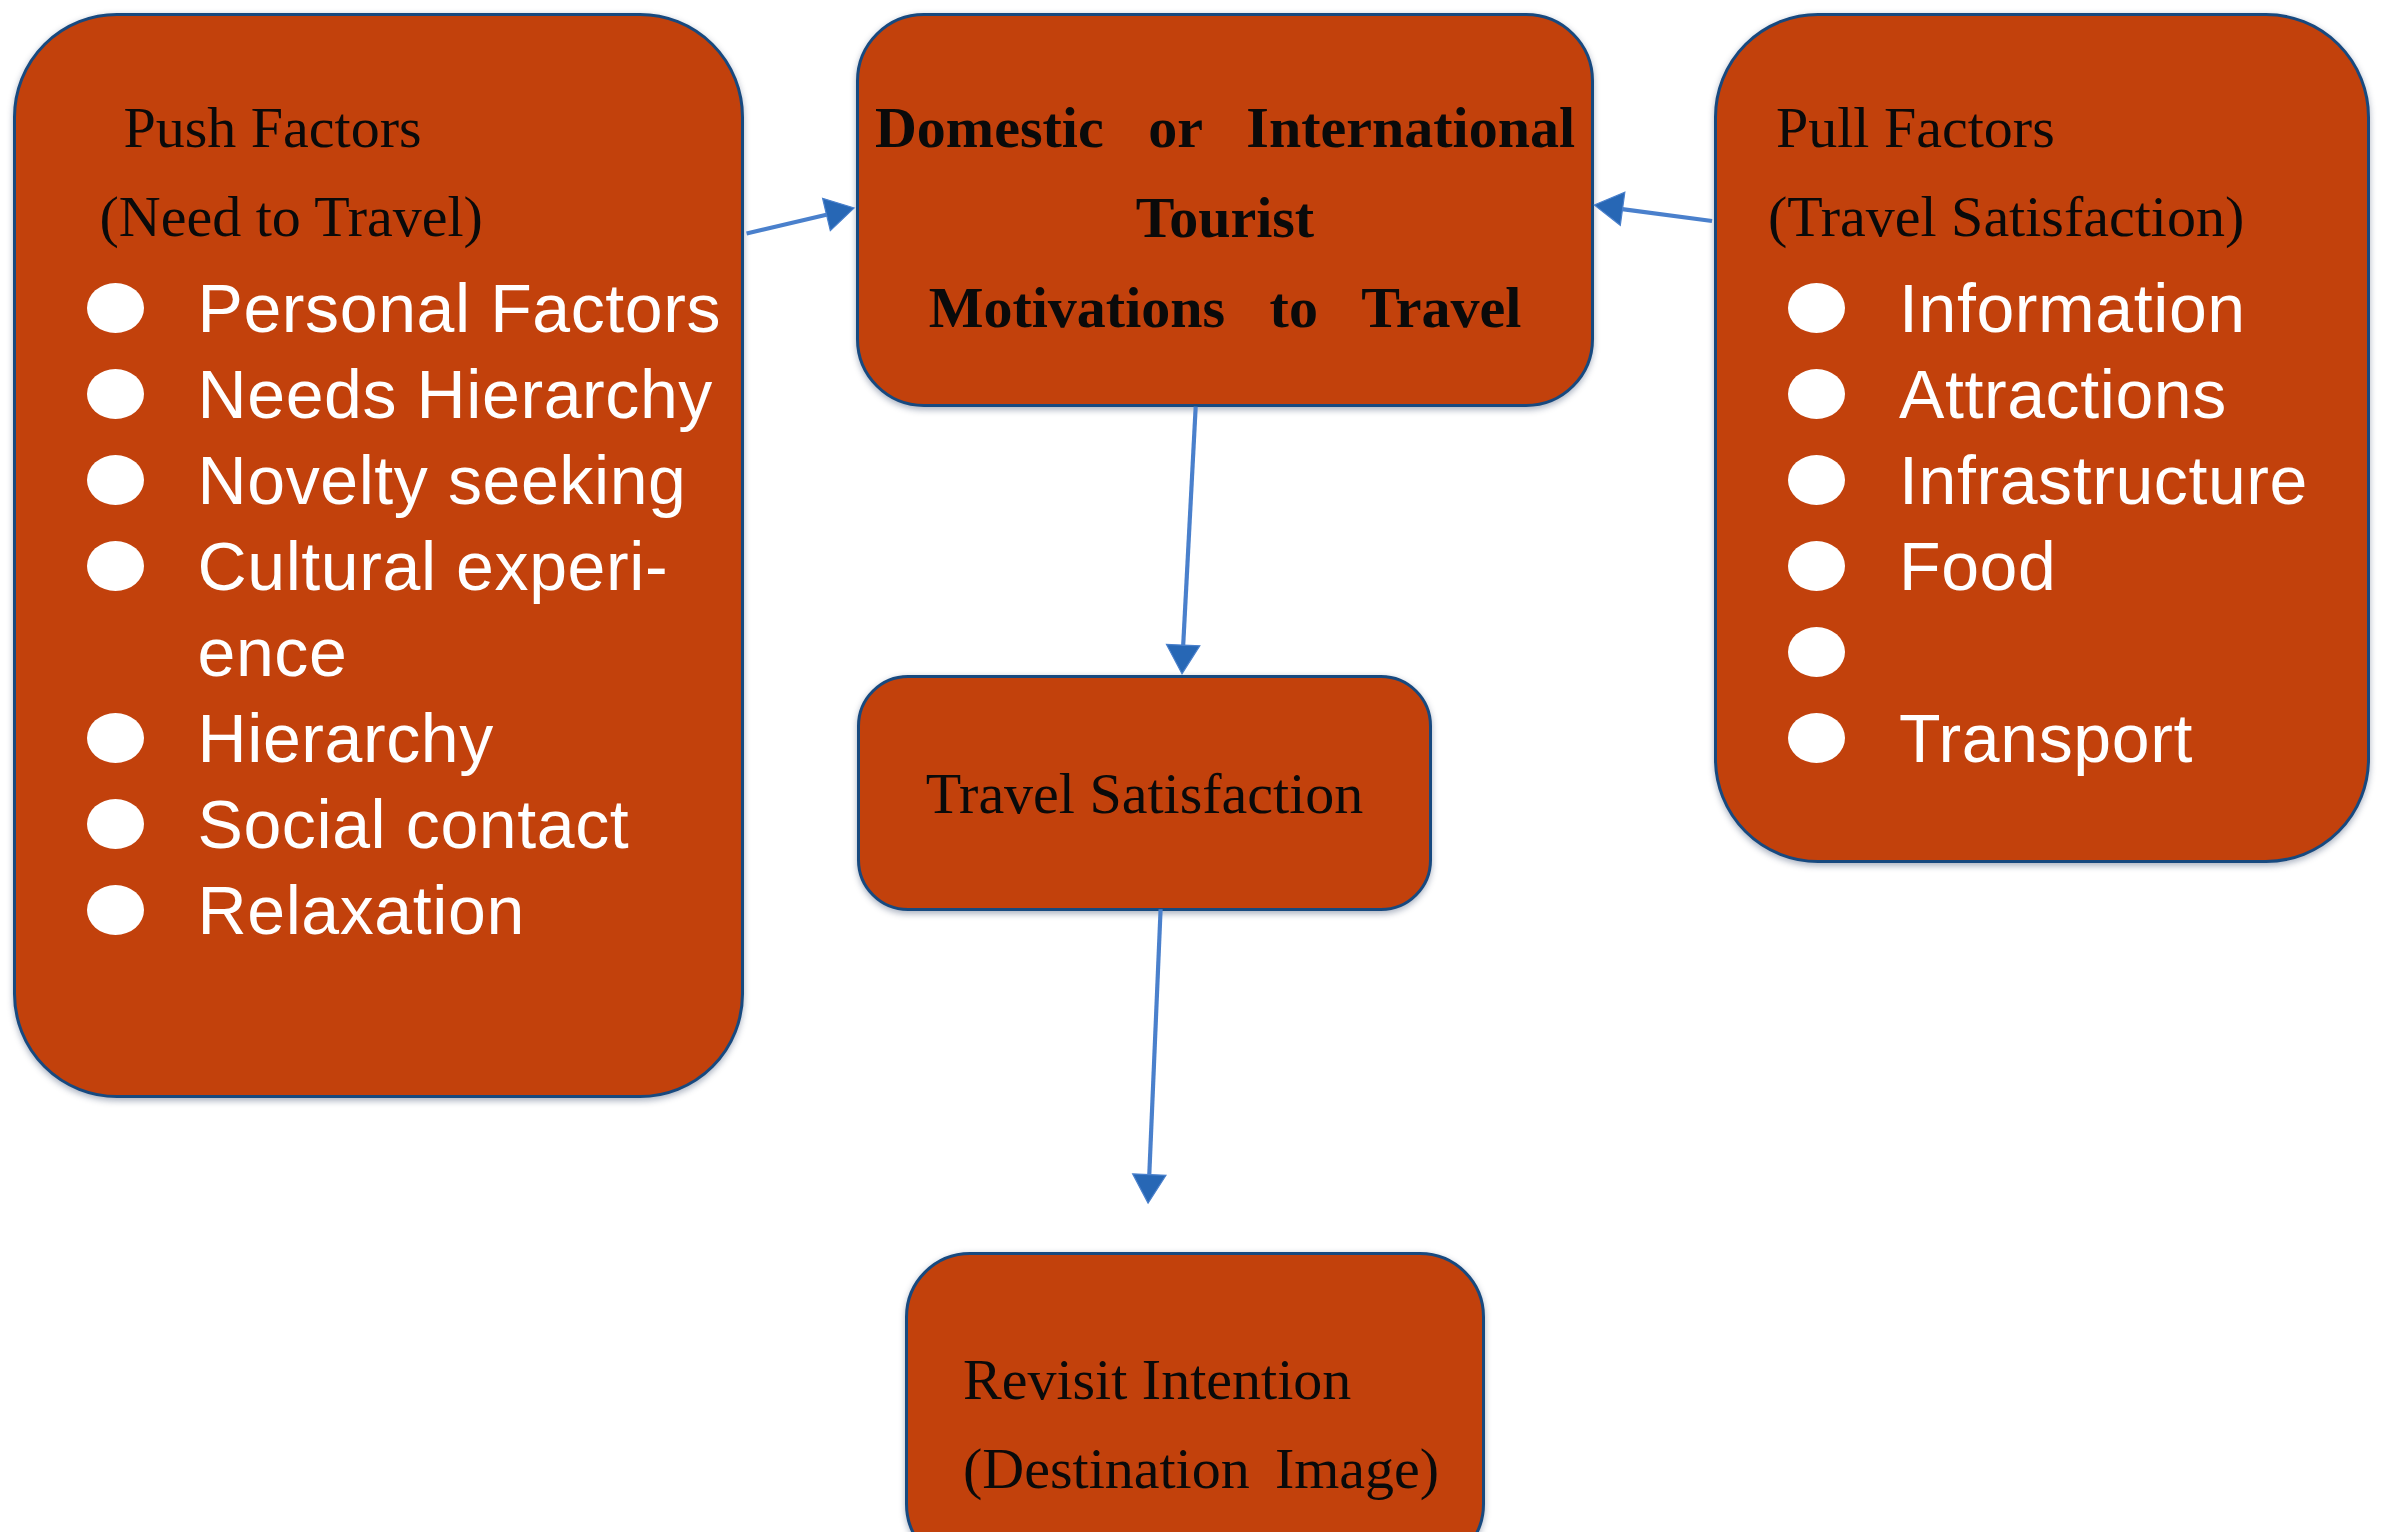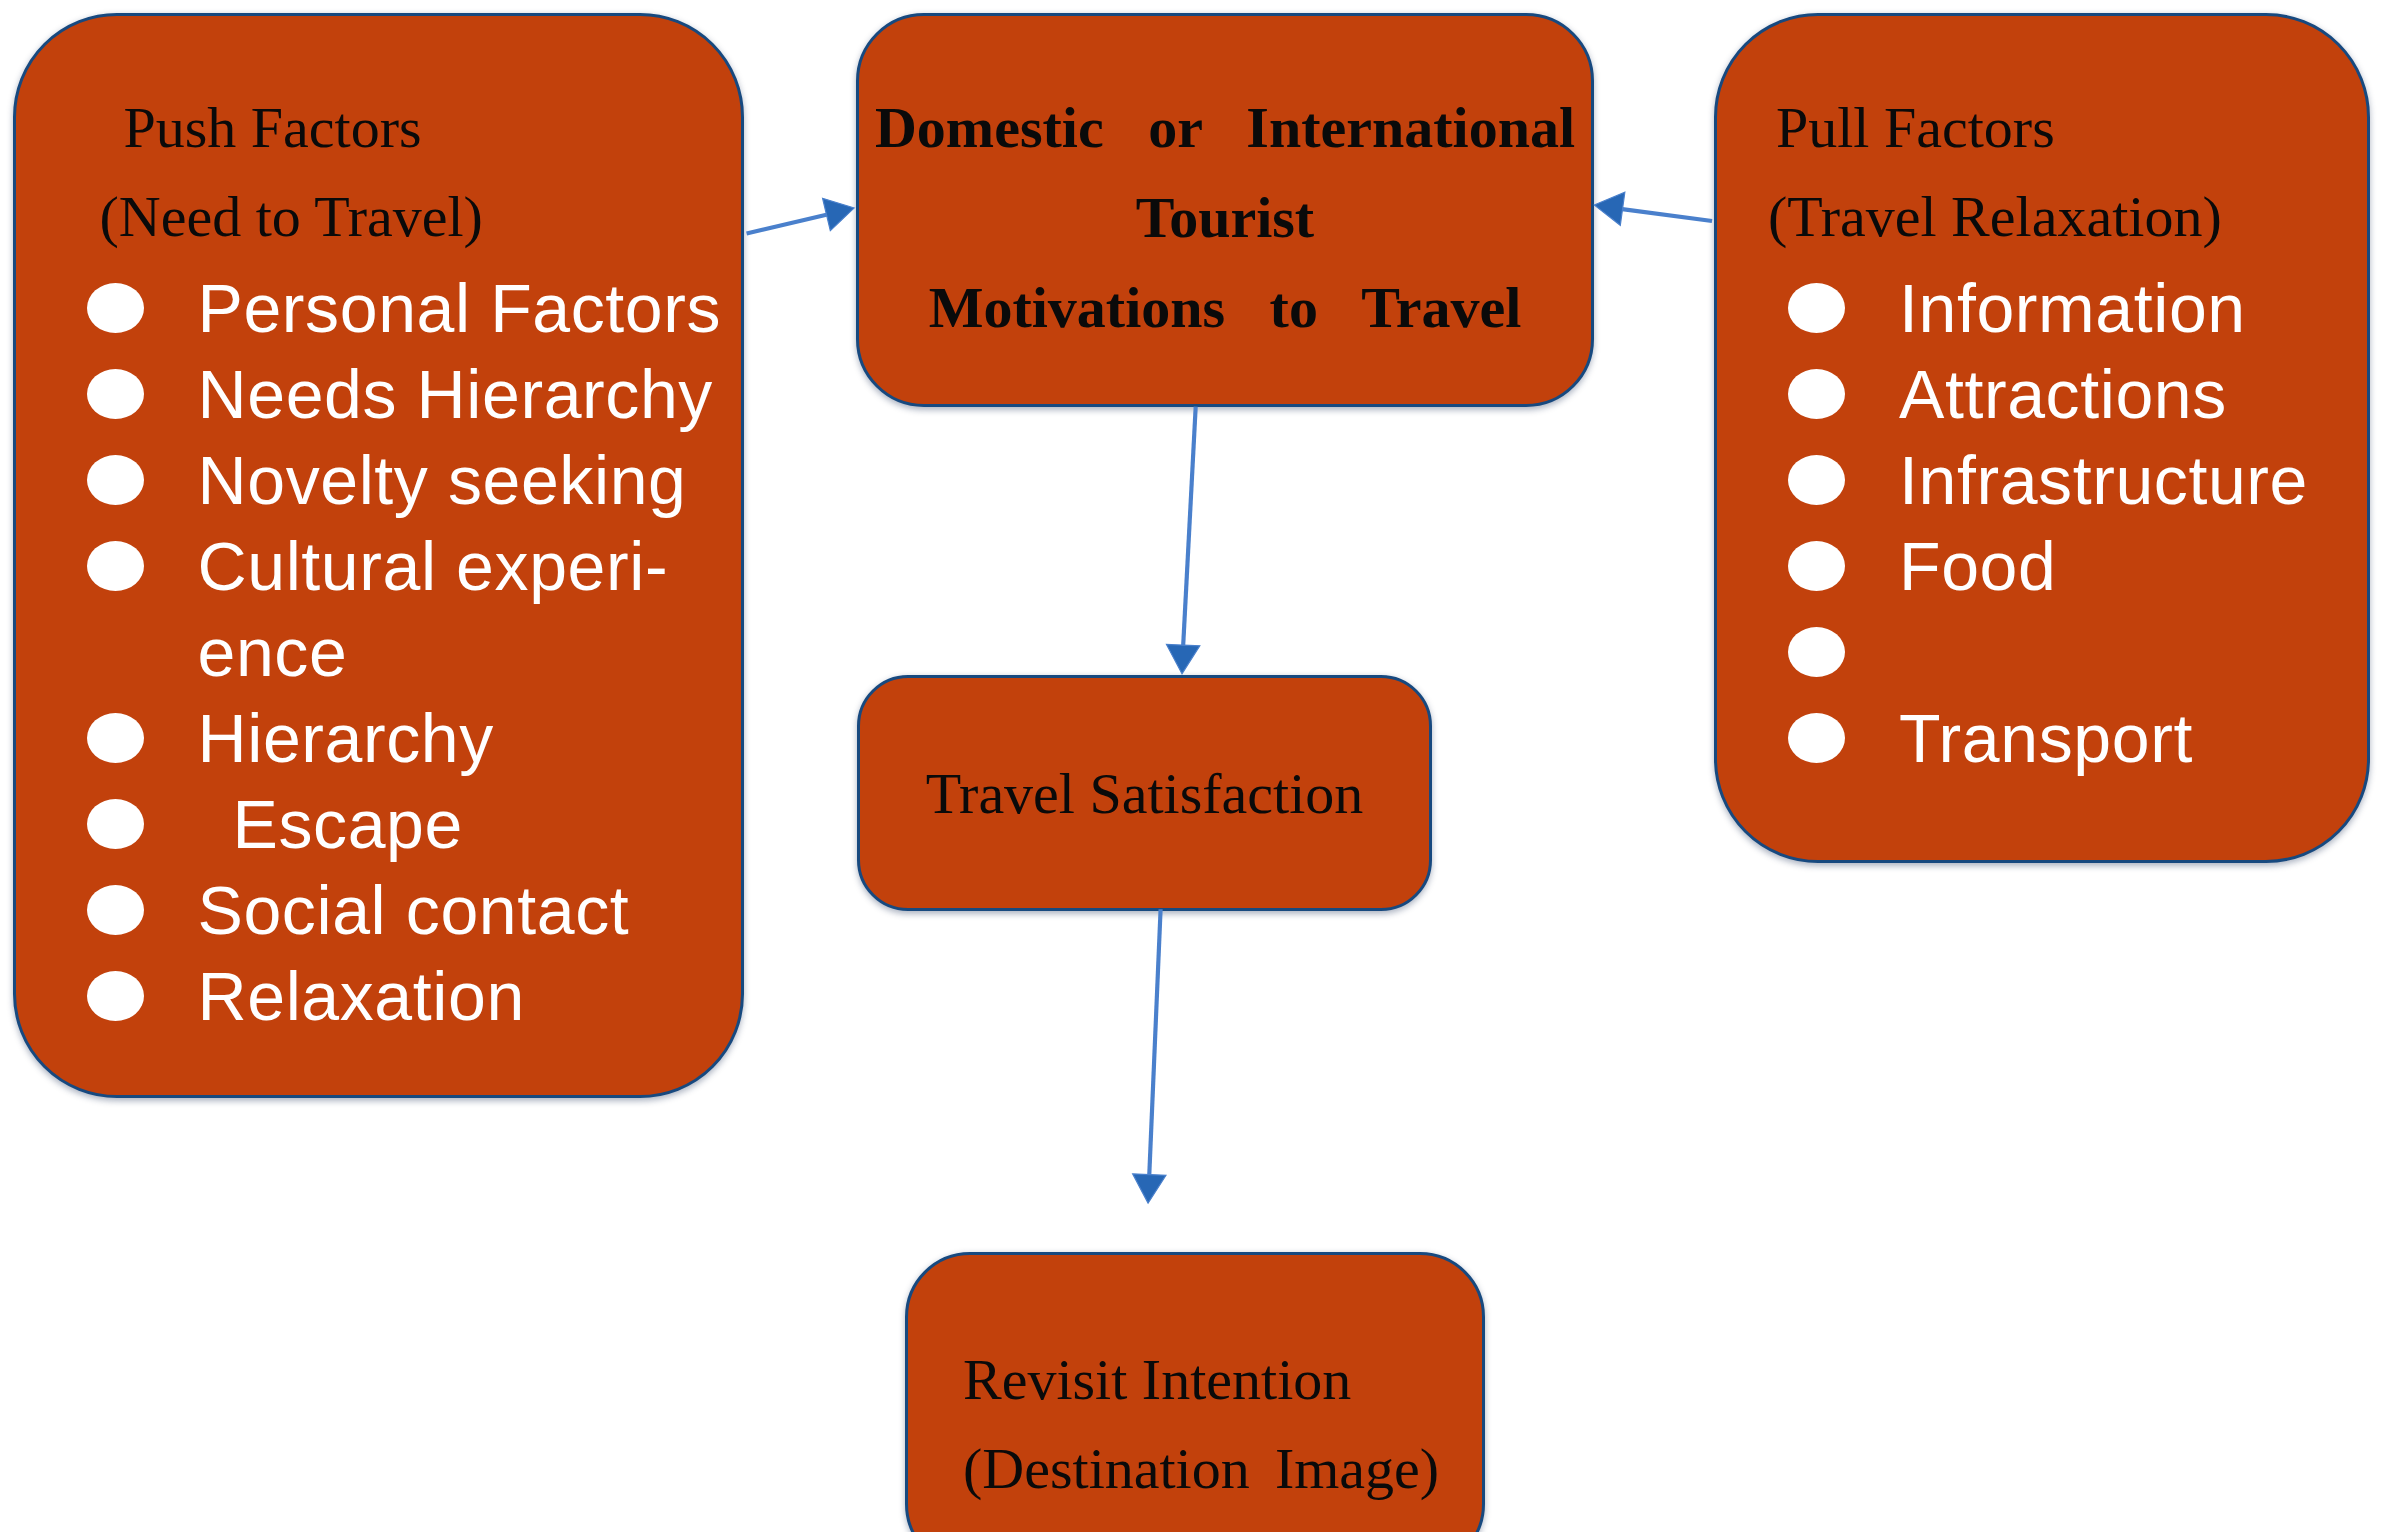--- a/index.html
+++ b/index.html
@@ -95,42 +95,38 @@
       <li class="bullet-row continuation">
         <span class="bullet"></span>
         <span class="bl">ence</span>
       </li>
       <li class="bullet-row">
         <span class="bullet"></span>
         <span class="bl">Hierarchy</span>
       </li>
       <li class="bullet-row">
         <span class="bullet"></span>
-        <span class="bl indent">Escape</span>
-      </li>
-      <li class="bullet-row">
-        <span class="bullet"></span>
         <span class="bl">Social contact</span>
       </li>
       <li class="bullet-row">
         <span class="bullet"></span>
         <span class="bl">Relaxation</span>
       </li>
     </ul>
   </div>
 
   <div class="node node-center">
     <div class="hline">Domestic or International</div>
     <div class="hline">Tourist</div>
     <div class="hline">Motivations to Travel</div>
   </div>
 
   <div class="node node-pull">
     <div class="hline title">Pull Factors</div>
-    <div class="hline subtitle">(Travel Relaxation)</div>
+    <div class="hline subtitle">(Travel Satisfaction)</div>
     <ul class="bullets">
       <li class="bullet-row">
         <span class="bullet"></span>
         <span class="bl">Information</span>
       </li>
       <li class="bullet-row">
         <span class="bullet"></span>
         <span class="bl">Attractions</span>
       </li>
       <li class="bullet-row">

